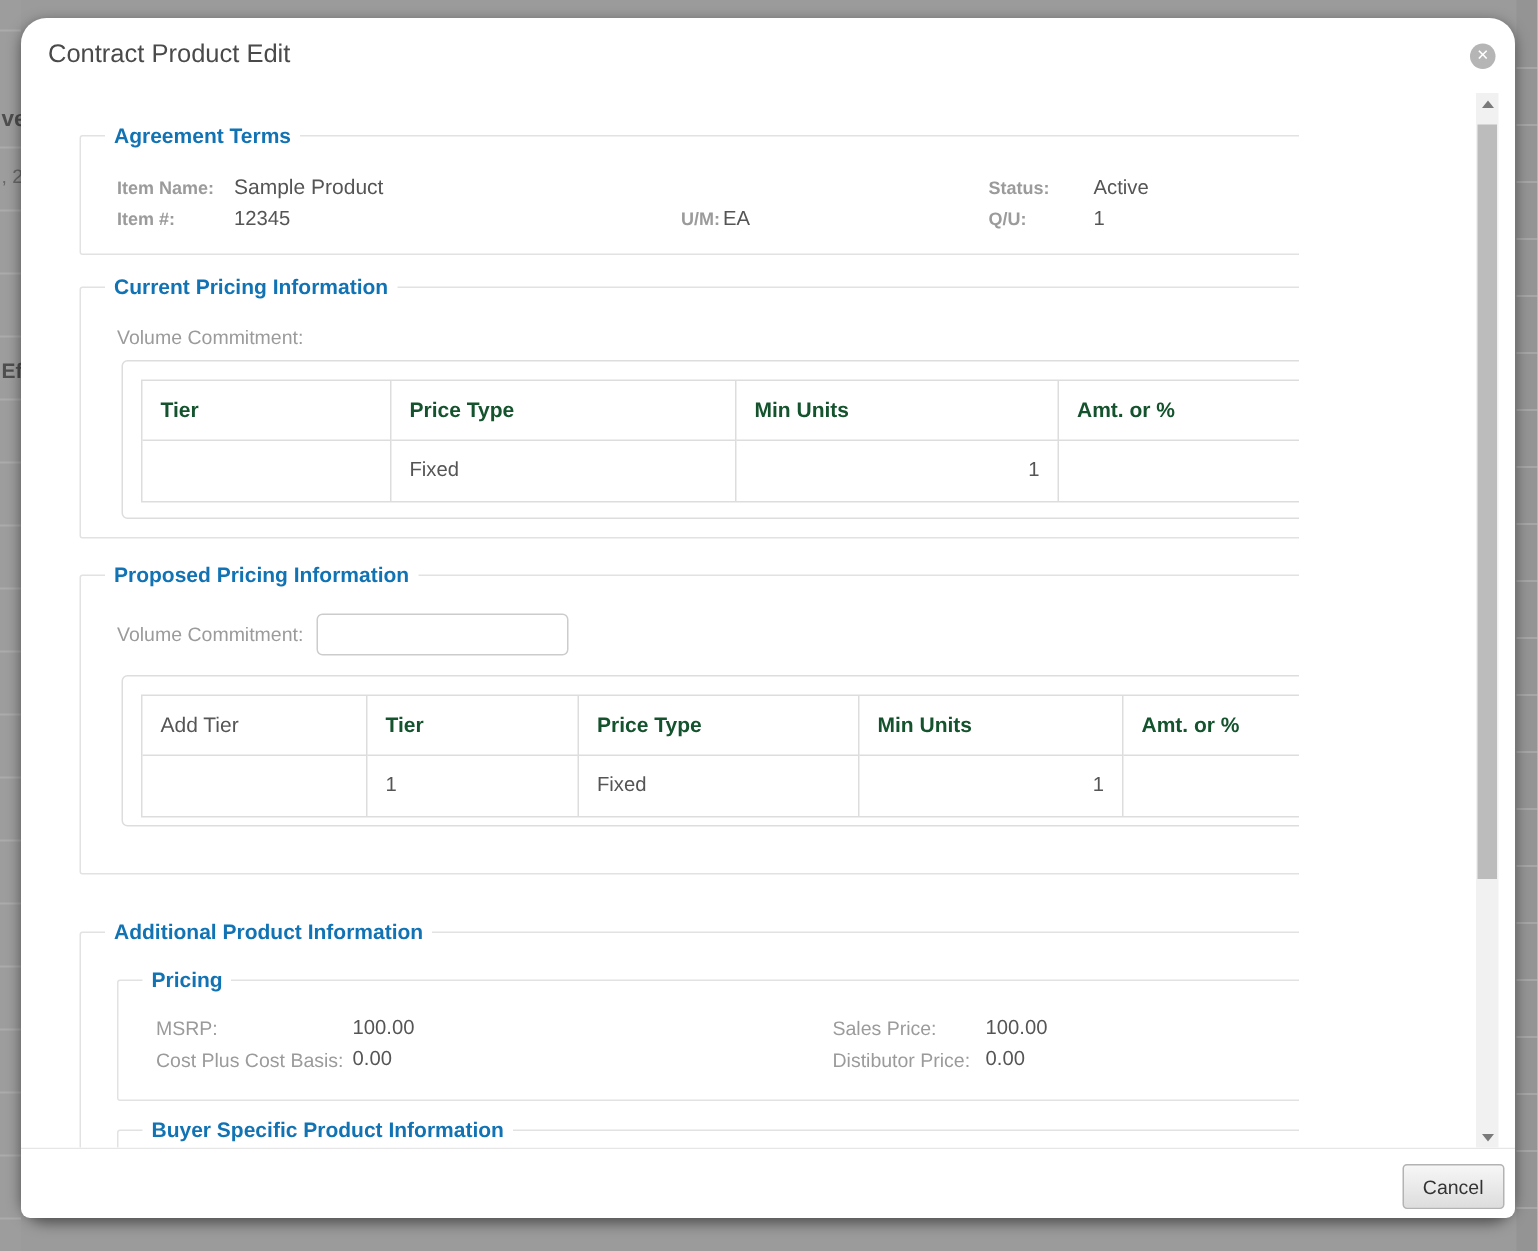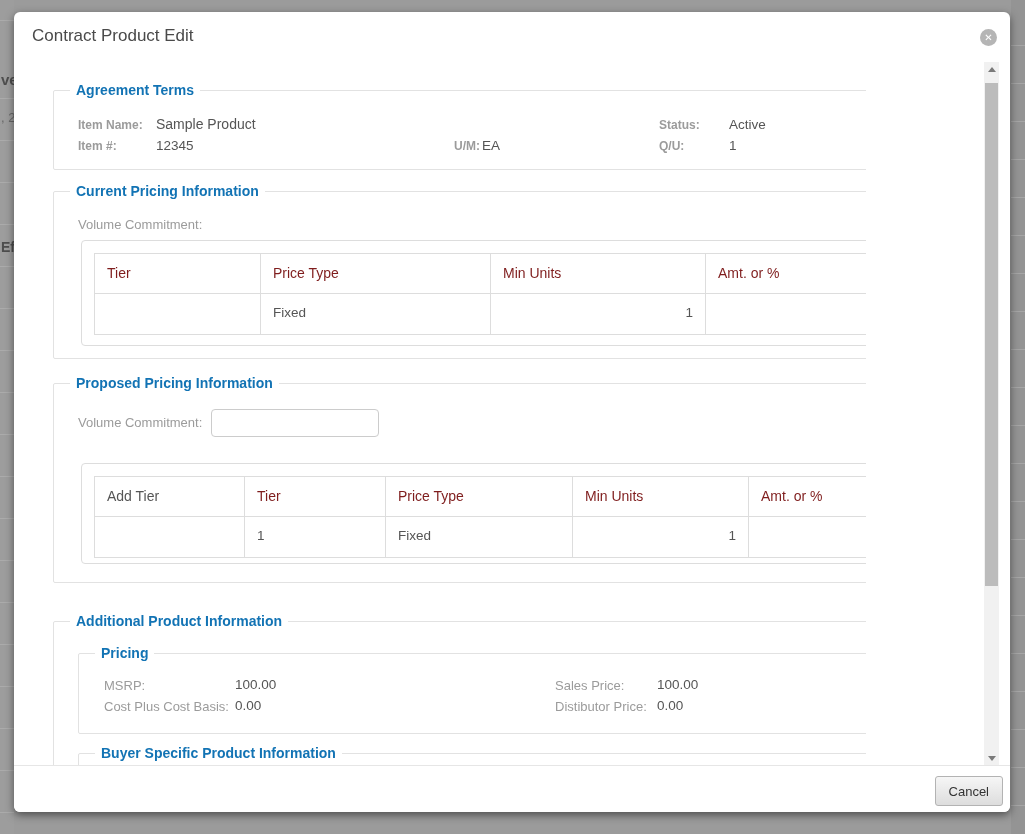--- a/index.html
+++ b/index.html
@@ -20,21 +20,21 @@
     background-position: 0 8px;
   }
   .bg-frag { position: absolute; left: 1px; white-space: nowrap; }
   .bg-frag.f1 { top: 71px; font-size: 15px; font-weight: bold; color: #4e4e4e; }
   .bg-frag.f2 { top: 110px; font-size: 13px; color: #686868; }
   .bg-frag.f3 { top: 239px; font-size: 14px; font-weight: bold; color: #4e4e4e; }
 
   
   .modal {
     position: absolute; left: 14px; top: 12px; width: 996px; height: 800px;
-    background: #fff; border-radius: 6px; box-shadow: 0 3px 9px rgba(0,0,0,0.5);
+    background: #fff; border-radius: 17px; box-shadow: 0 3px 9px rgba(0,0,0,0.5);
   }
   .dialog-title { position: absolute; left: 18px; top: 14px; font-size: 17px; color: #4a4a4a; }
   .close-btn {
     position: absolute; left: 966px; top: 17px; width: 17px; height: 17px;
     background: #b5b5b5; border-radius: 50%; color: #fff; font-size: 10px; font-weight: bold;
     text-align: center; line-height: 17px; cursor: pointer;
   }
 
   .content { position: absolute; left: 0; top: 55px; width: 852px; height: 698px; overflow: hidden; }
 
@@ -53,31 +53,31 @@
   .fs.agreement  { left: 39px; top: 23px;  width: 905px; height: 80px;  }
   .fs.current    { left: 39px; top: 124px; width: 905px; height: 168px; }
   .fs.proposed   { left: 39px; top: 316px; width: 905px; height: 200px; }
   .fs.additional { left: 39px; top: 554px; width: 905px; height: 260px; }
   .fs.pricing    { left: 24px; top: 31px;  width: 855px; height: 81px;  }
   .fs.buyer      { left: 24px; top: 131px; width: 855px; height: 80px;  }
 
   
   .panel { position: absolute; border: 1px solid #ddd; border-radius: 4px; background: #fff; padding: 12px; }
   .panel.cur  { left: 27px; top: 48px; width: 852px; height: 106px; }
-  .panel.prop { left: 27px; top: 79px; width: 852px; height: 101px; }
+  .panel.prop { left: 27px; top: 66px; width: 852px; height: 101px; }
 
   .tbl { display: grid; border: 1px solid #ddd; background: #fff; }
   .tbl.cur  { grid-template-columns: 166px 230px 215px 219px; }
   .tbl.prop { grid-template-columns: 150px 141px 187px 176px 174px; }
   .tbl .c {
     height: 40px; padding: 11px 12px; font-size: 13.5px; color: #555;
     border-right: 1px solid #ddd; overflow: hidden; white-space: nowrap;
   }
   .tbl .c.last { border-right: none; }
-  .tbl .c.hdr { font-weight: normal; font-size: 14px; color: #7f1d1d; border-bottom: 1px solid #ddd; }
+  .tbl .c.hdr { font-weight: bold; font-size: 14px; color: #14532d; border-bottom: 1px solid #ddd; }
   .tbl .c.hdr.plain { font-weight: normal; color: #555; }
   .tbl .c.num { text-align: right; }
   .tbl .c.cell-input { padding: 3px 2px; }
 
   .text-input {
     position: absolute; border: 1px solid #ccc; border-radius: 4px; background: #fff;
     font-size: 13px; color: #555; padding: 0 6px; outline: none;
   }
   .vc-input { left: 157px; top: 25px; width: 168px; height: 28px; }
 

